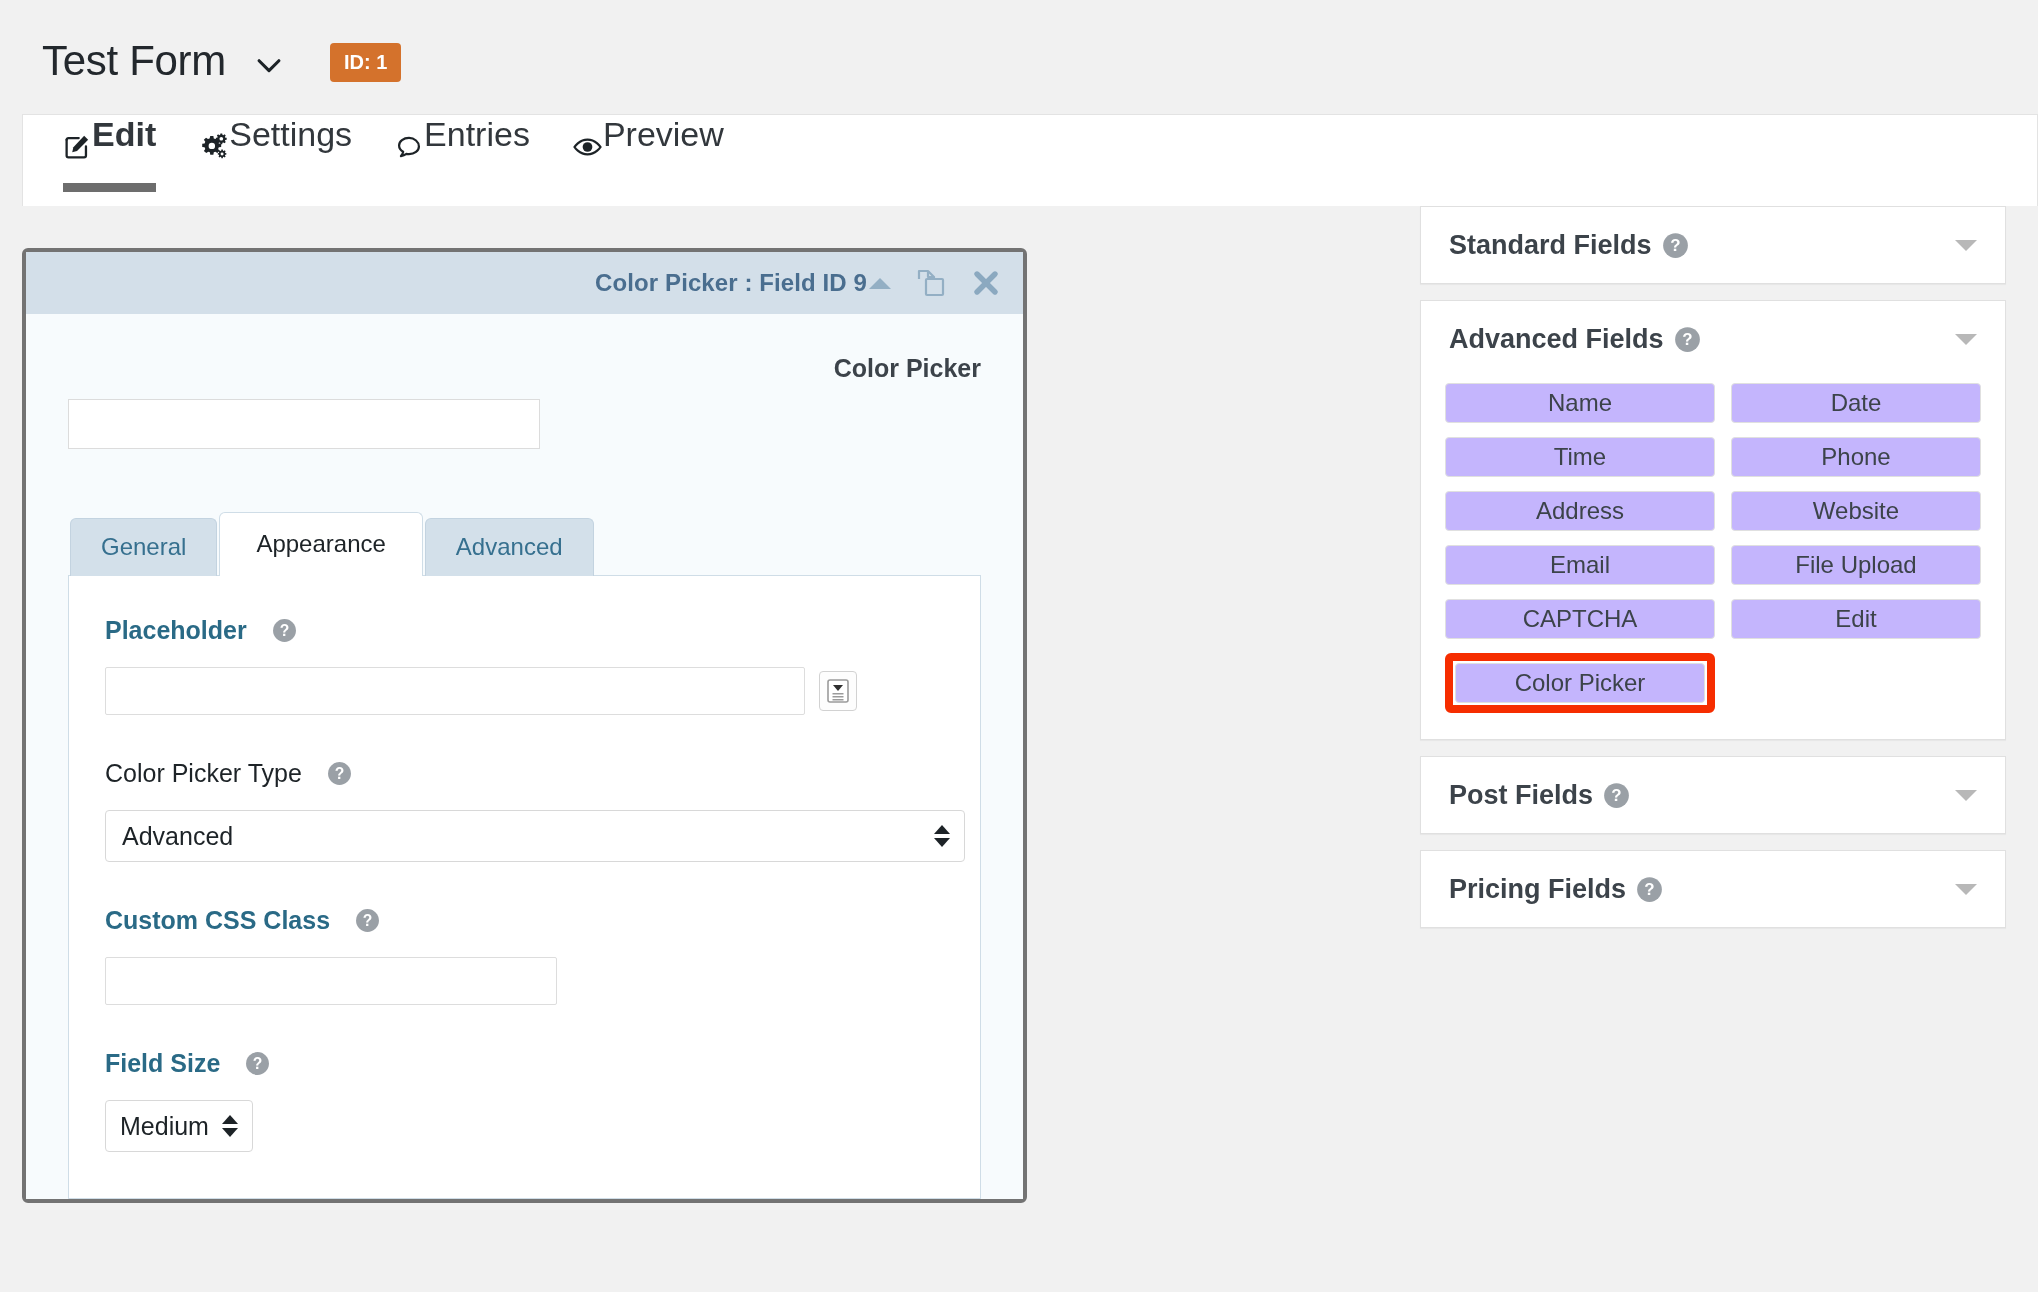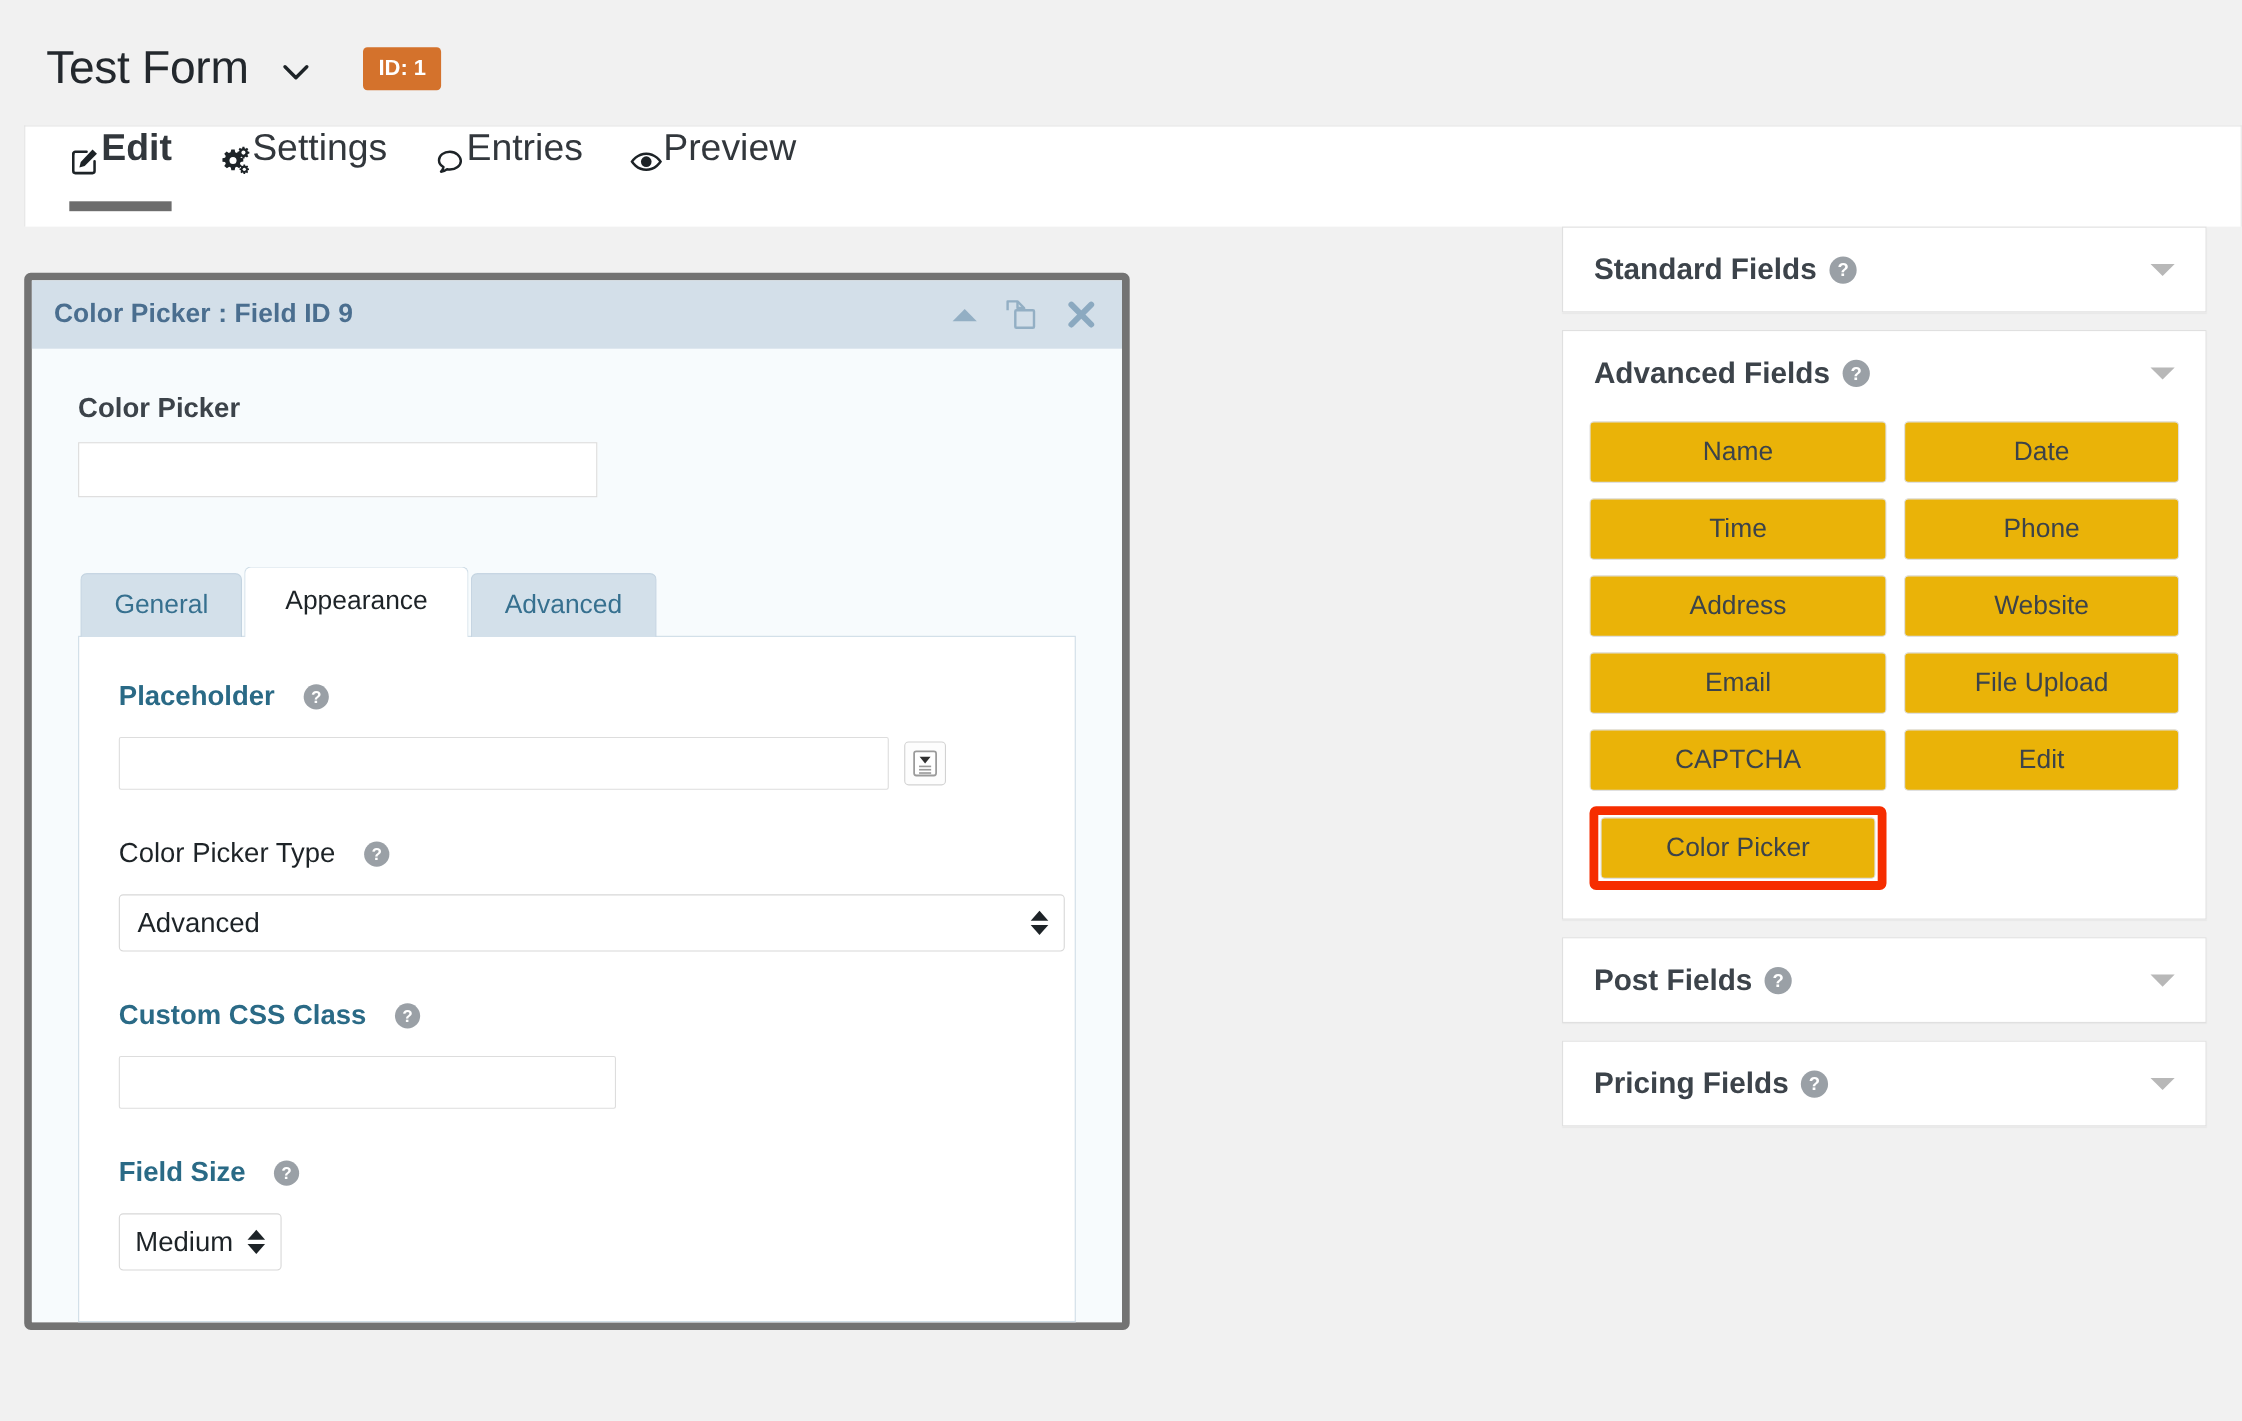--- a/index.html
+++ b/index.html
@@ -64,23 +64,24 @@
   
   .main {
     position: absolute; left: 22px; top: 206px;
     width: 2016px;
   }
 
   
   .field-outline {
     position: absolute; left: 0; top: 42px;
     width: 1005px;
-    border: 7px solid #737373;
+    border: 4px solid #737373;
     border-radius: 6px;
     background: #fff;
+    text-align: right;
   }
   .field-panel { background: #f7fbfd; }
   .field-panel-head {
     background: #d3dfe9;
     display: flex; align-items: center;
     padding: 0 22px 0 20px; height: 62px;
   }
   .field-panel-title {
     font-size: 24px; font-weight: 700; color: #4a6e8f;
     flex: 1; letter-spacing: .1px;
@@ -186,22 +187,22 @@
     margin-right: 10px;
   }
   .panel-chevron { margin-left: auto; }
   .panel-chevron svg { display: block; }
   .panel-body { padding: 6px 24px 26px 24px; }
   .btn-grid {
     display: grid; grid-template-columns: 1fr 1fr;
     gap: 14px 16px;
   }
   .field-btn {
-    background: #eab308; border: 1px solid #e0e0e0;
-    border-radius: 4px; height: 56px;
+    background: #c4b5fd; border: 1px solid #e0e0e0;
+    border-radius: 4px; height: 40px;
     display: flex; align-items: center; justify-content: center;
     font-size: 24px; color: #3c434a; cursor: pointer;
   }
   .highlight-wrap {
     border: 8px solid #f62d00; border-radius: 6px;
     padding: 2px; width: fit-content;
     grid-column: 1 / 2;
   }
   .highlight-wrap .field-btn { width: 250px; }
 </style>

